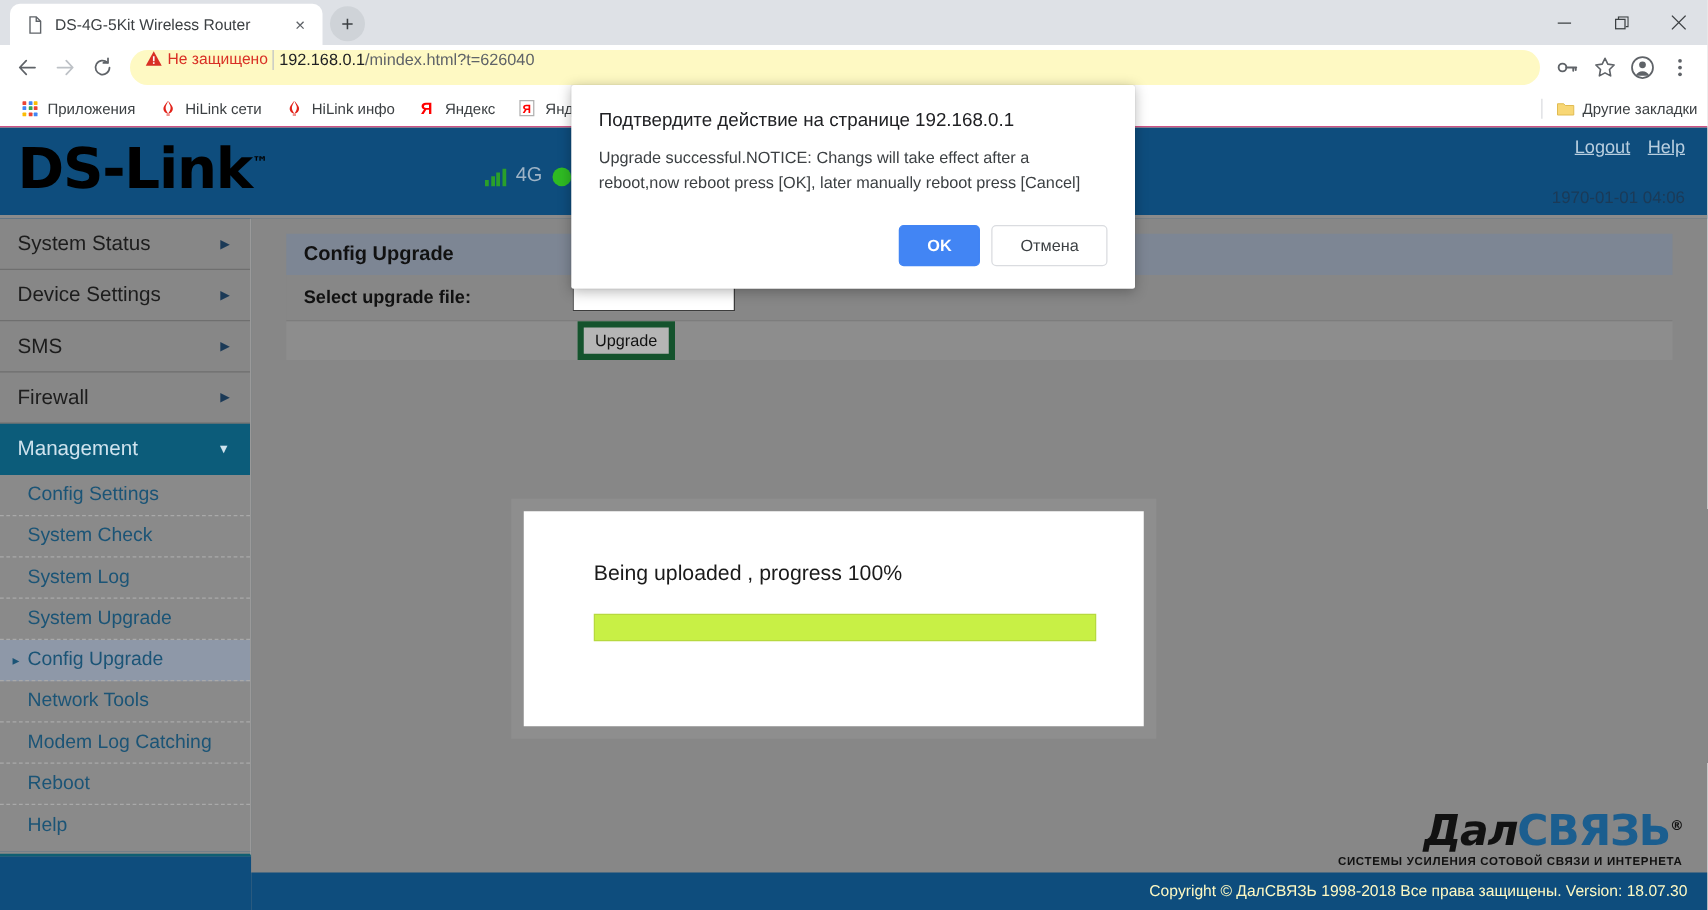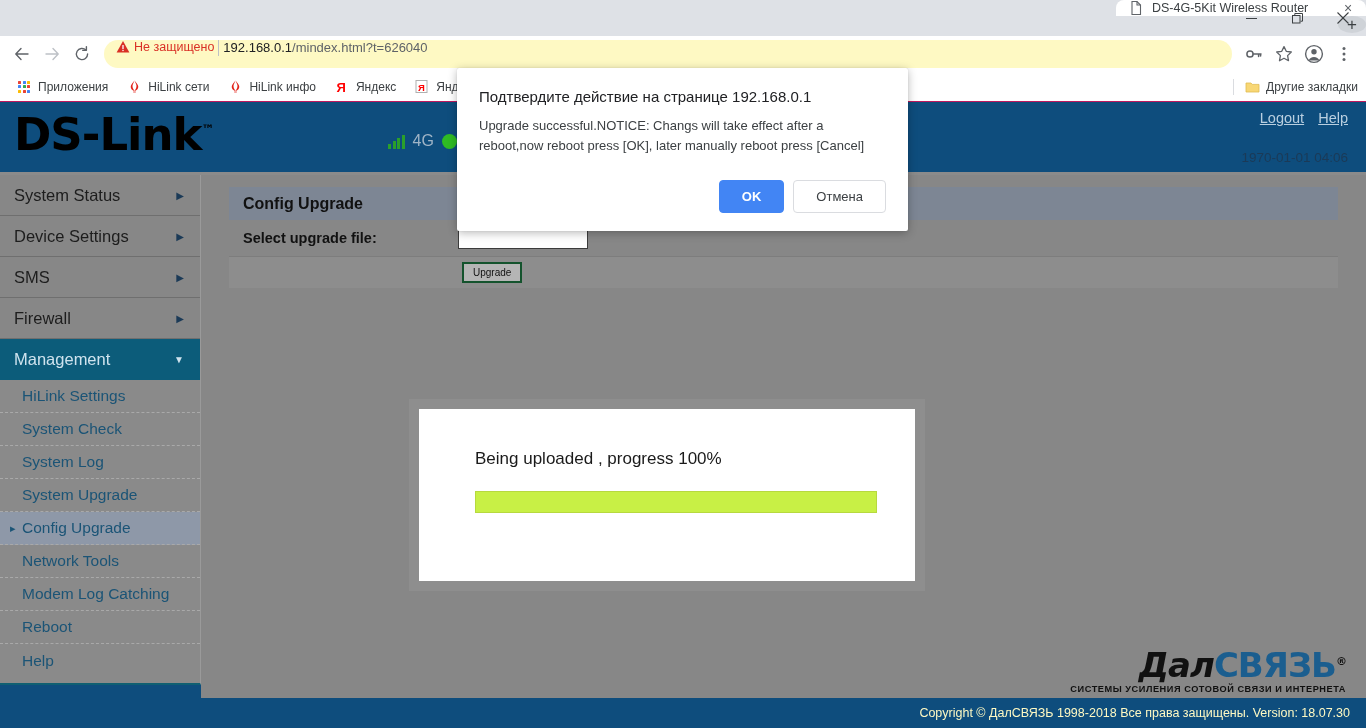--- a/index.html
+++ b/index.html
@@ -8,21 +8,21 @@
     overflow: hidden;
     font-family: "Liberation Sans", sans-serif;
     background: #ffffff;
   }
 
   
   .browser { width: 1366px; height: 728px; position: relative; background:#fff; }
 
   .tabstrip {
     height: 36px; background: #dee1e6;
-    display: flex; align-items: flex-end; padding-left: 8px; position: relative; flex-direction: column;
+    display: flex; align-items: flex-end; padding-left: 8px; position: relative;
   }
   .tab {
     height: 33px; width: 250px; background: #fff;
     border-radius: 8px 8px 0 0;
     display: flex; align-items: center; gap: 8px;
     padding: 0 10px 0 12px; position: relative;
   }
   .tab-favicon { width: 16px; height: 16px; flex: 0 0 16px; position: relative; }
   .tab-favicon svg { display:block; }
   .tab-title {
@@ -158,22 +158,22 @@
   }
   .form-label { font-size: 14.5px; font-weight: bold; color: #111; width: 205px; }
   .file-input {
     width: 130px; height: 22px; background: #fff; border: 1px solid #3c3c3c;
   }
   .form-row2 {
     height: 32px; background: #8d8d8d; display:flex; align-items:center;
     padding-left: 233px; border-top: 1px solid #7d7d7d;
   }
   .btn-upgrade {
-    font-size: 10px; padding: 3px 9px; background: #b5b5b5;
-    border: 2px solid #14532d; color: #111; font-family: "Liberation Sans", sans-serif;
+    font-size: 13px; padding: 3px 9px; background: #b5b5b5;
+    border: 5px solid #14532d; color: #111; font-family: "Liberation Sans", sans-serif;
   }
 
   
   .prog-wrap {
     position: absolute; left: 208px; top: 224px;
     width: 516px; height: 192px;
     background: #8e8e8e; padding: 10px;
   }
   .prog-box { width: 100%; height: 100%; background: #fff; position: relative; }
   .prog-text {
@@ -443,21 +443,21 @@
             <span class="caret">▶</span>
           </div>
           <div class="menu-item active">
             <span>Management</span>
             <span class="caret">▼</span>
           </div>
         </div>
 
         <div class="submenu">
           <div class="sub-item">
-              <span>HiLink Settings</span>
+              <span>Config Settings</span>
             </div>
           <div class="sub-item">
               <span>System Check</span>
             </div>
           <div class="sub-item">
               <span>System Log</span>
             </div>
           <div class="sub-item">
               <span>System Upgrade</span>
             </div>

